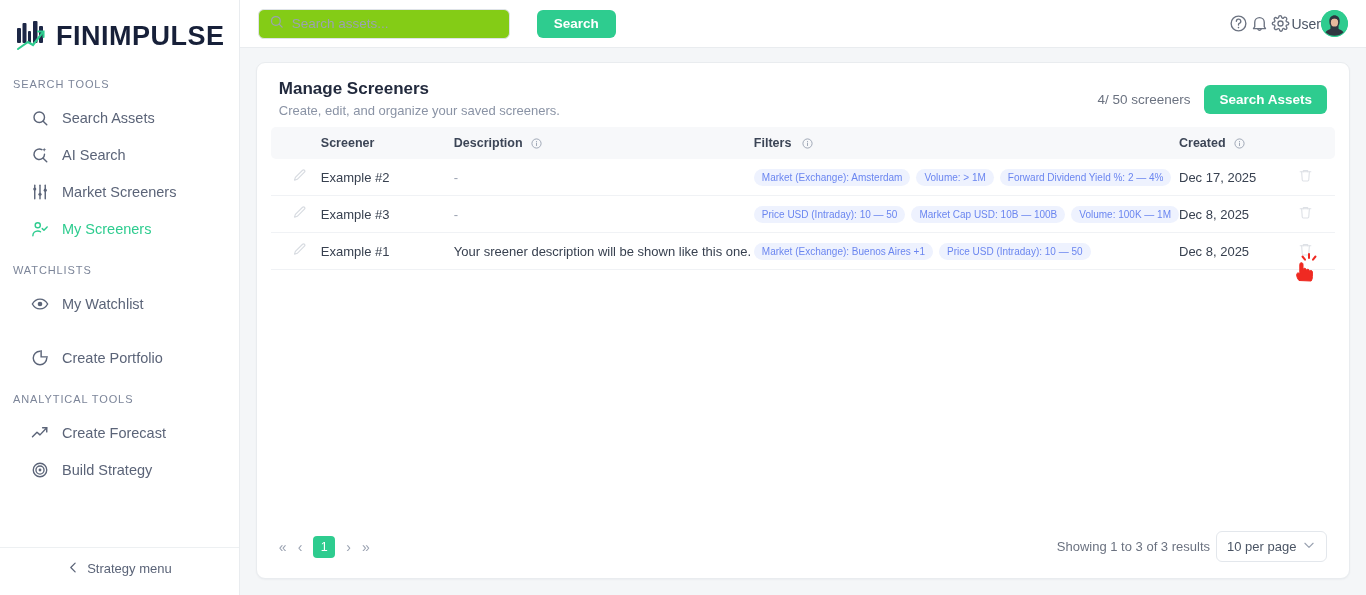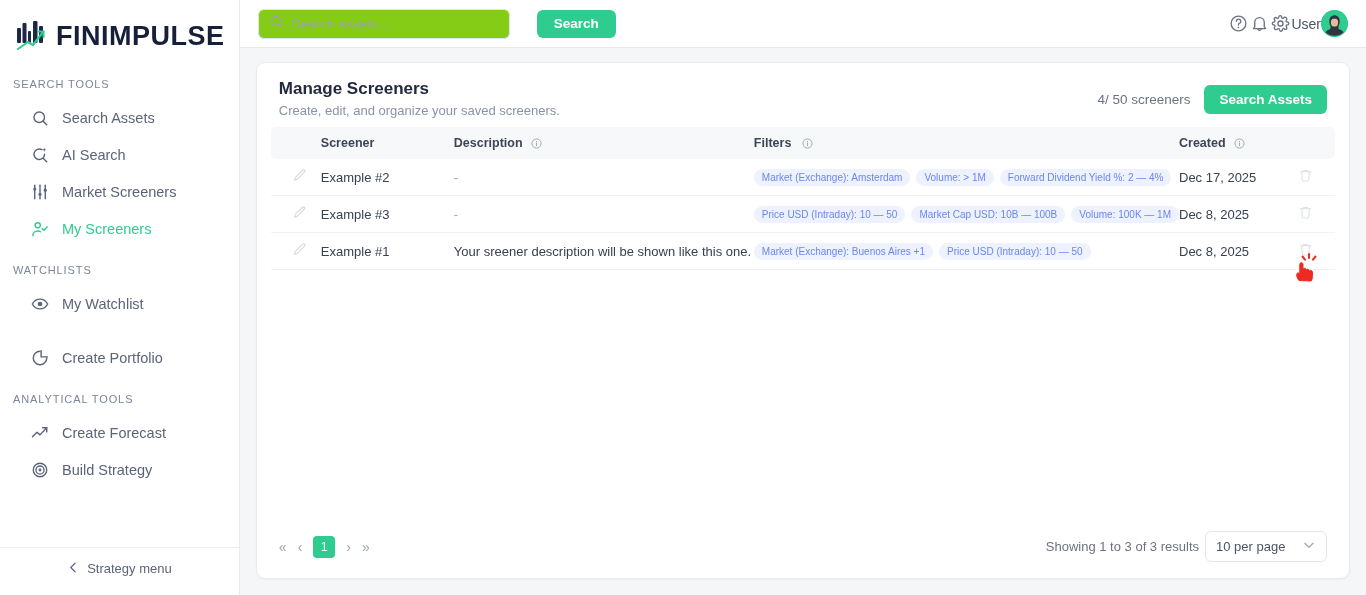--- a/index.html
+++ b/index.html
@@ -123,21 +123,21 @@
   .pager { margin-top: auto; display: flex; align-items: center; padding: 0 22px 16px 22px; }
   .pg-left { display: flex; align-items: center; gap: 11px; }
   .pg-btn { font-size: 14px; color: #9aa2b1; cursor: pointer; user-select: none; }
   .pg-num {
     width: 22px; height: 22px; border-radius: 4px; background: #2ecc8f; color: #fff;
     font-size: 12.5px; display: flex; align-items: center; justify-content: center; cursor: pointer;
   }
   .pg-right { margin-left: auto; display: flex; align-items: center; gap: 6px; }
   .results-text { font-size: 13px; color: #6b7280; }
   .perpage {
-    width: 122px; height: 31px; border: 1px solid #e3e7ec; border-radius: 6px;
+    width: 111px; height: 31px; border: 1px solid #e3e7ec; border-radius: 6px;
     display: flex; align-items: center; padding: 0 10px; font-size: 13px; color: #4b5565;
     cursor: pointer; background: #fff;
   }
   .perpage .chev { margin-left: auto; color: #9aa2b1; }
 </style>
 </head>
 <body>
 
 <div class="app">
 

